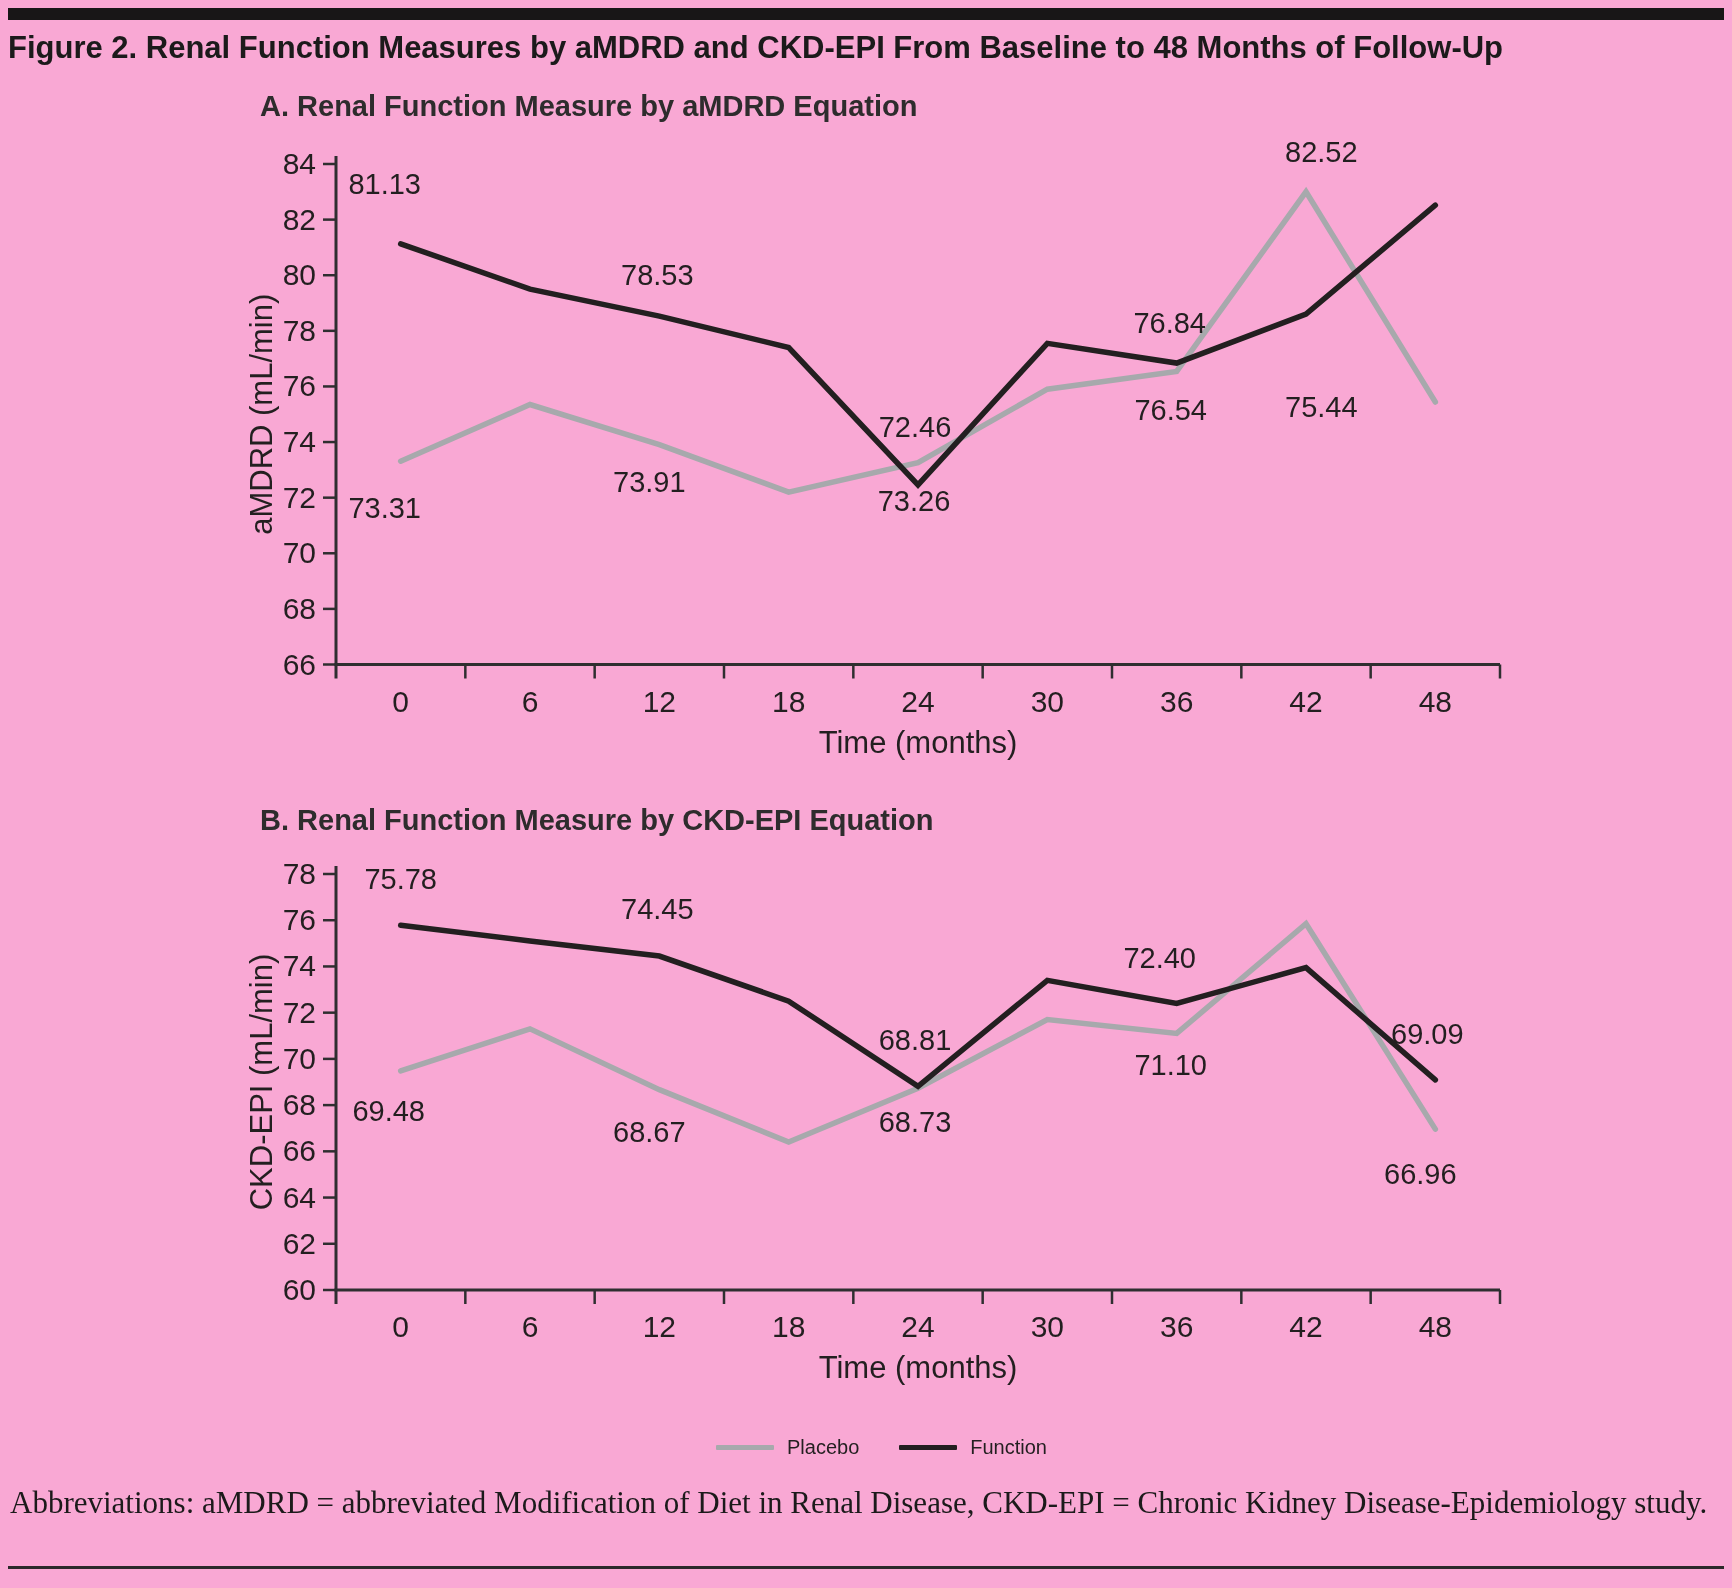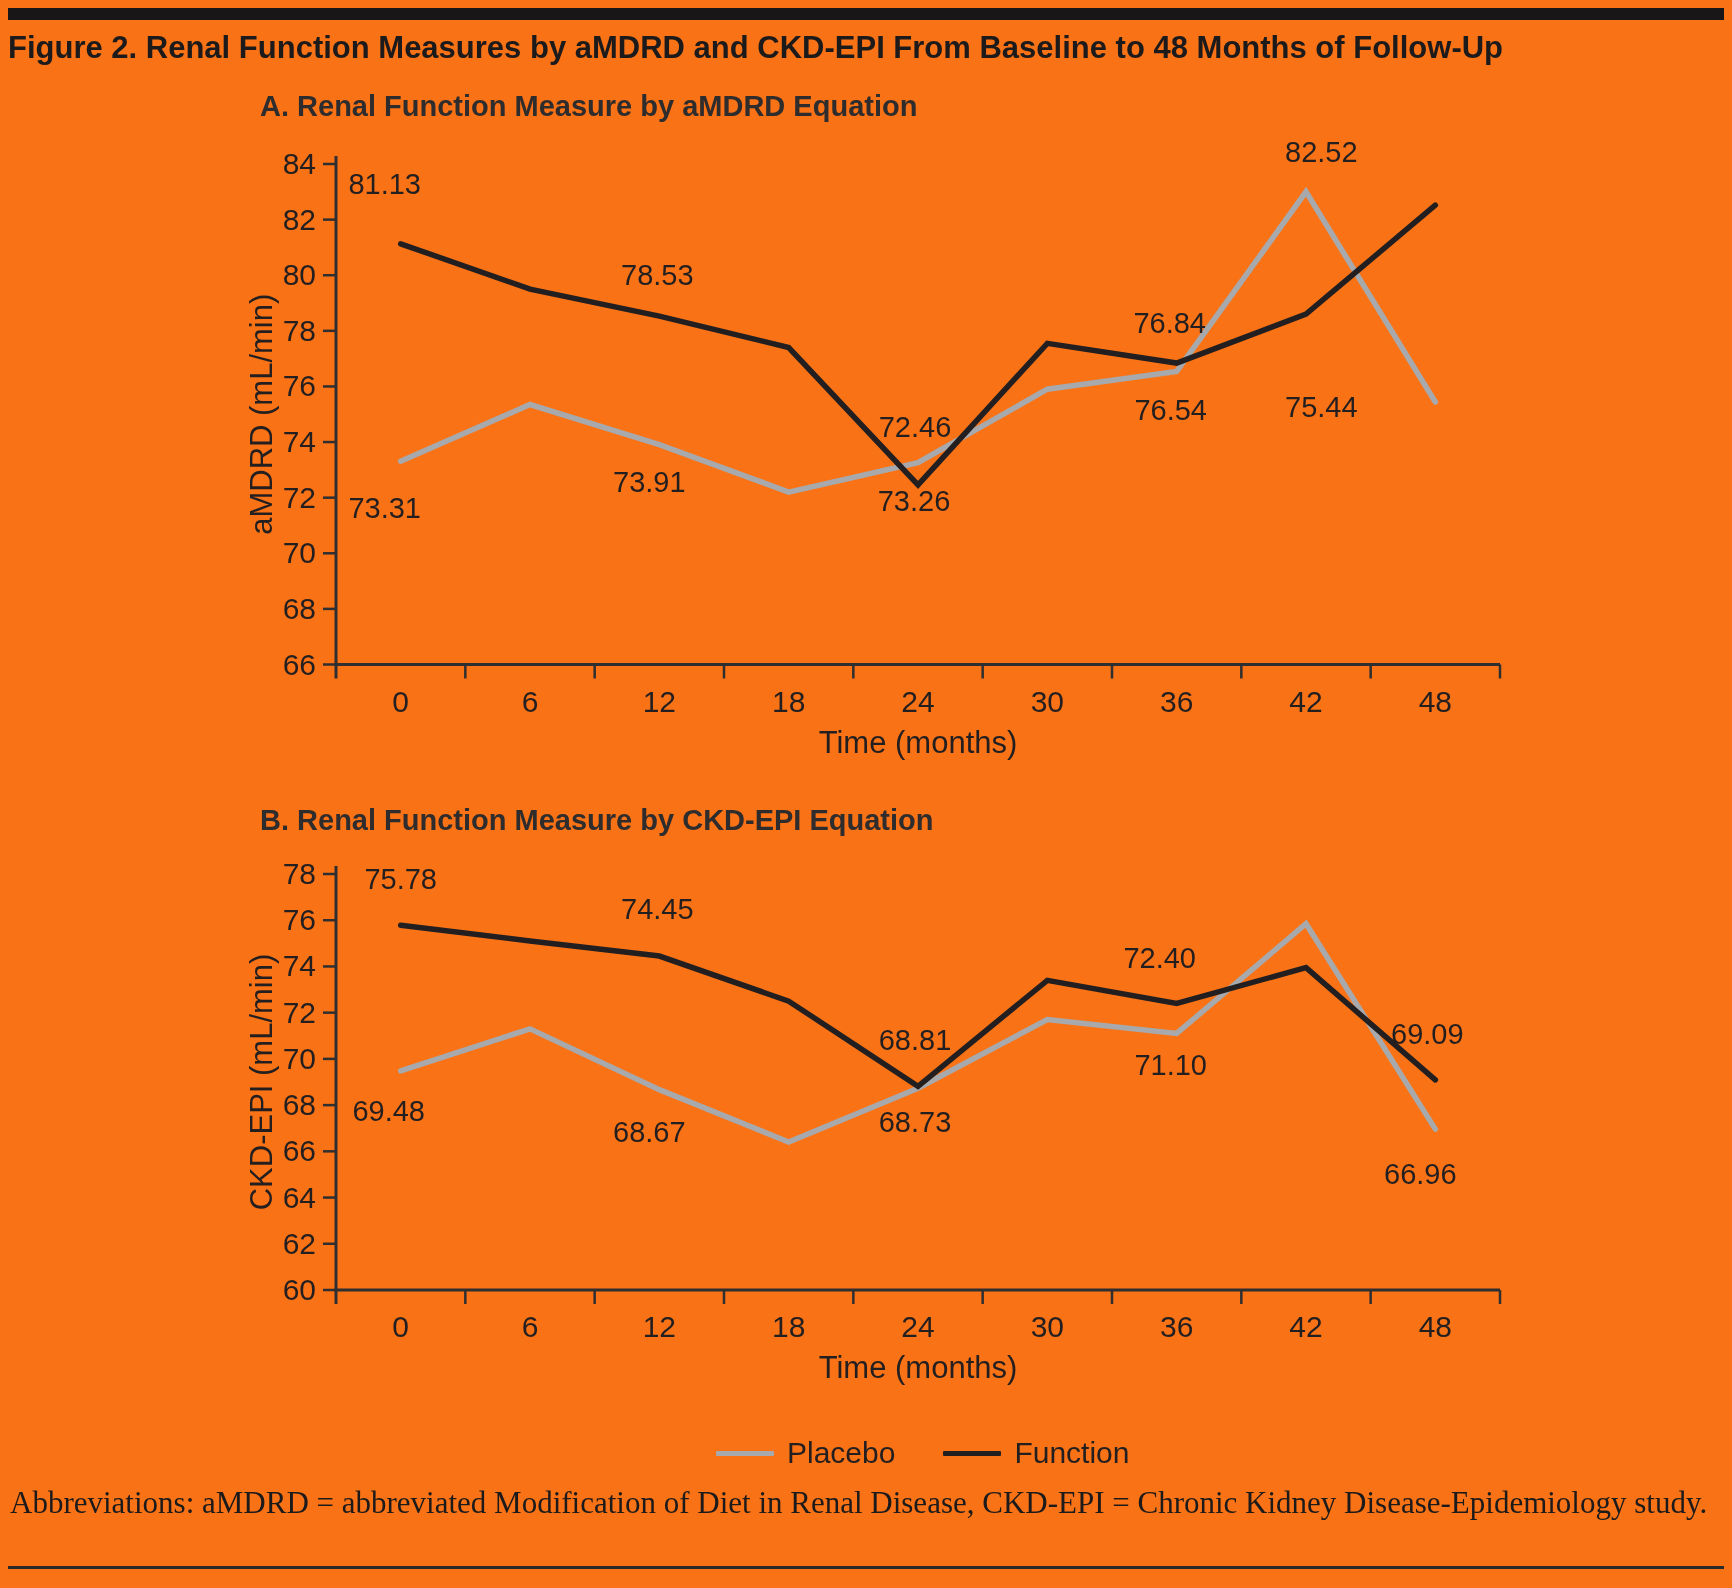--- a/index.html
+++ b/index.html
@@ -1,28 +1,28 @@
 <!DOCTYPE html>
 <html><head>
 <meta charset="utf-8">
 <style>
   html,body{margin:0;padding:0;background:#fff;}
-  .page{position:relative;width:1732px;height:1588px;background:#f97316;overflow:hidden;
+  .page{position:relative;width:1732px;height:1588px;background:#f9a8d4;overflow:hidden;
         font-family:"Liberation Sans","DejaVu Sans",sans-serif;color:#231f20;}
   .topbar{position:absolute;left:8px;right:8px;top:8px;height:12px;background:#181617;}
   .main-title{position:absolute;left:8px;top:30px;width:1716px;font-size:31px;font-weight:bold;
               letter-spacing:0px;color:#1c1a1b;}
   .panel-title{position:absolute;left:240px;font-size:29px;font-weight:600;color:#2e2c2d;margin-left:20px;}
   #panel-a-title{top:90px;}
   #panel-b-title{top:804px;}
   svg.chart{position:absolute;left:0;pointer-events:none;}
   #chart-a{top:0;}
   #chart-b{top:780px;}
   svg text{font-family:"Liberation Sans","DejaVu Sans",sans-serif;fill:#231f20;}
-  .legend{position:absolute;left:716px;top:1436px;display:flex;align-items:center;font-size:30px;gap:8px;}
+  .legend{position:absolute;left:716px;top:1436px;display:flex;align-items:center;font-size:20px;}
   .legend .swatch{width:58px;height:5px;border-radius:1px;}
   .legend .lab{margin-left:13px;}
   .legend .item{display:flex;align-items:center;}
   .legend .item + .item{margin-left:40px;}
   .footnote{position:absolute;left:10px;top:1484px;width:1712px;
             font-family:"Liberation Serif","DejaVu Serif",serif;font-size:31px;line-height:38px;
             color:#1c1a1b;padding-left:55px;text-indent:-55px;}
   .bottomrule{position:absolute;left:8px;right:8px;top:1566px;height:3px;background:#2b292a;}
 </style>
 </head>

